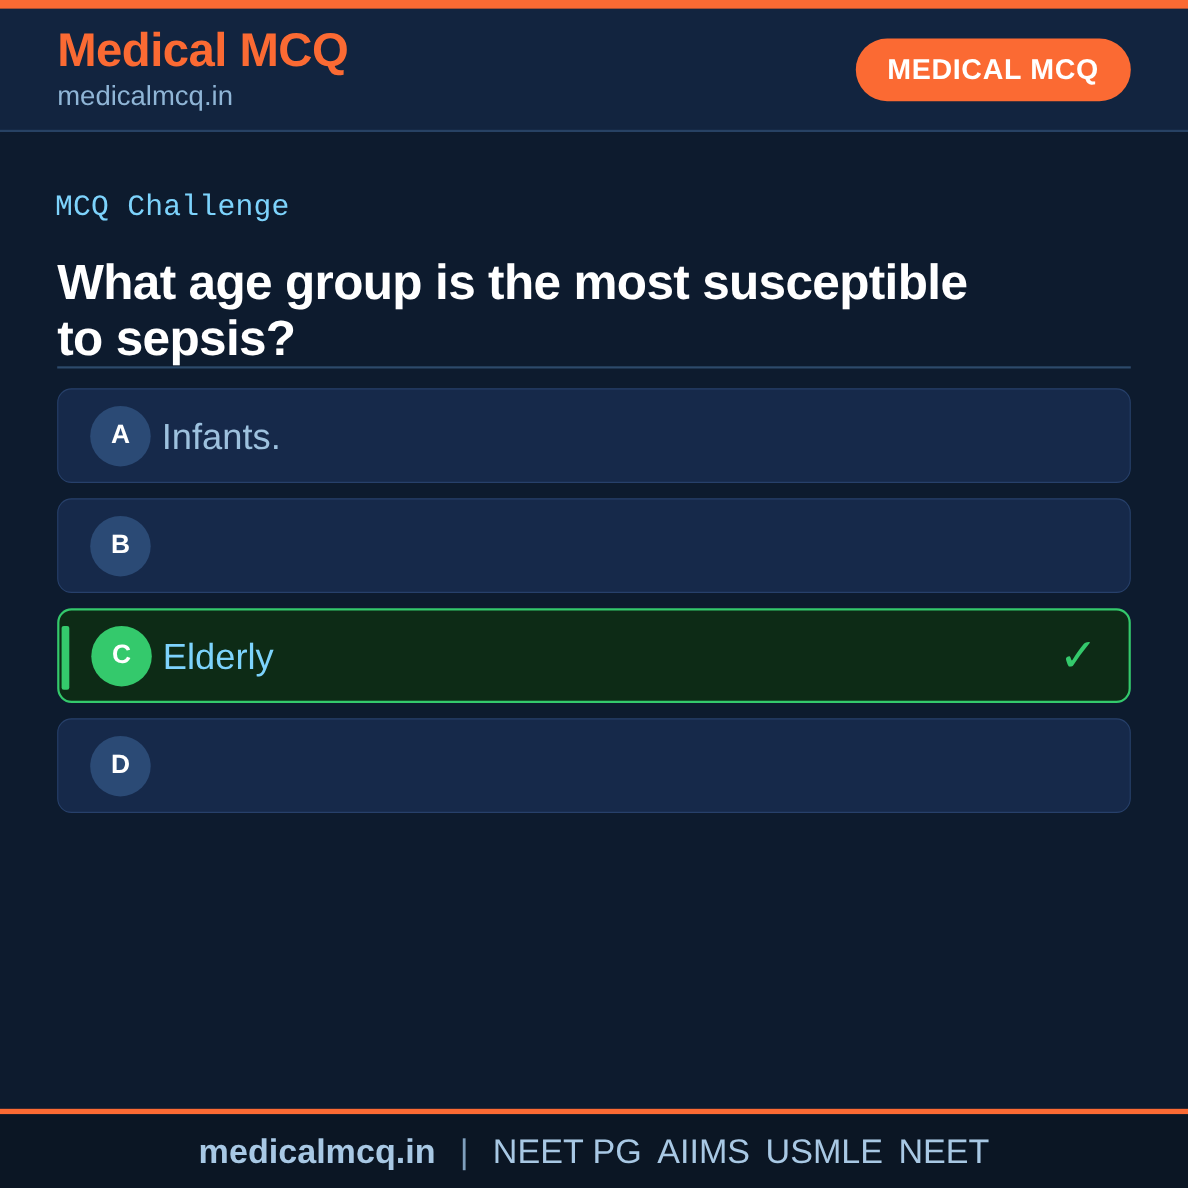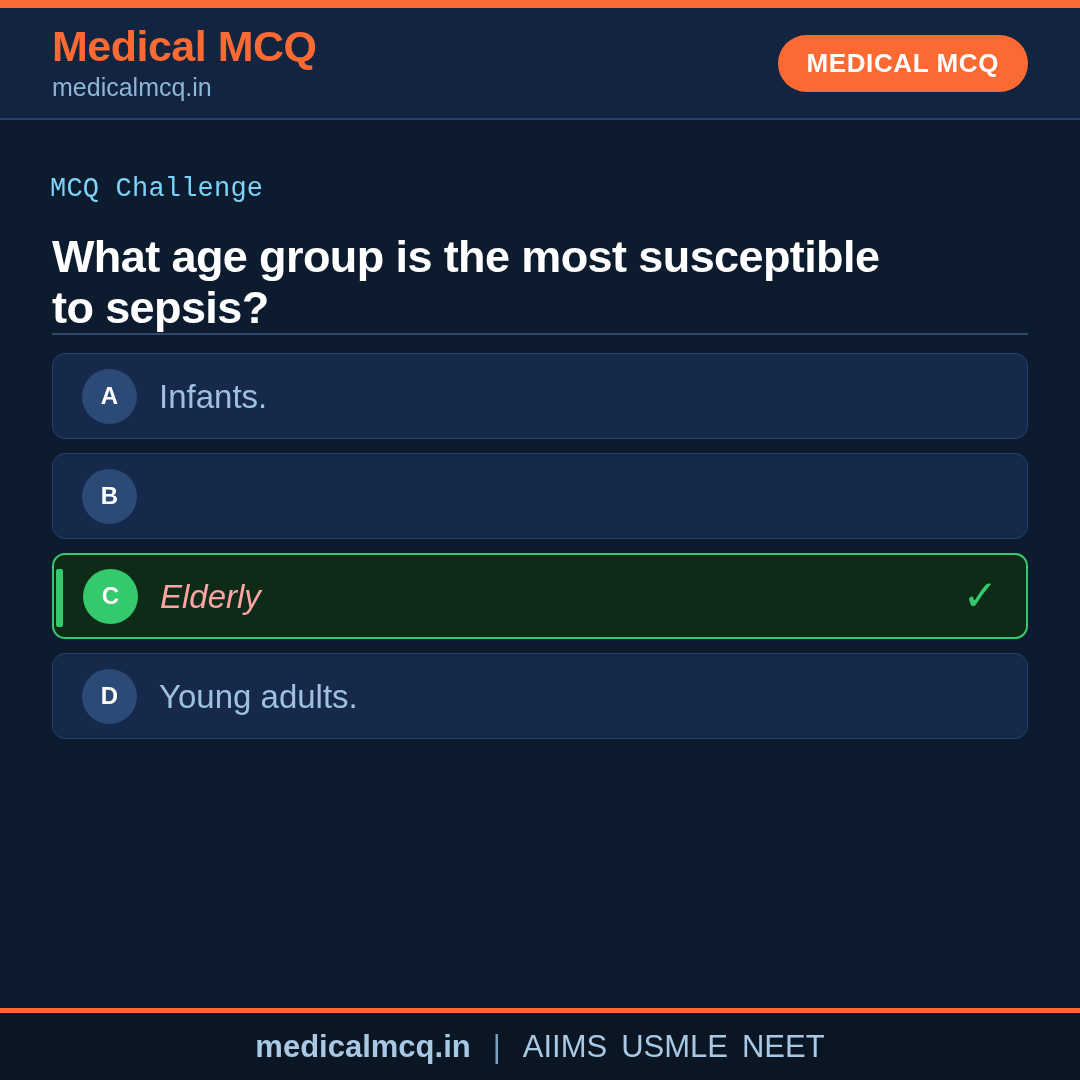--- a/index.html
+++ b/index.html
@@ -157,26 +157,26 @@
     font-size: 24px;
     font-weight: bold;
     display: flex;
     align-items: center;
     justify-content: center;
     flex: 0 0 55px;
   }
   .option.correct .letter { background: #34c96c; }
 
   .option-text {
-    margin-left: 22px;
+    margin-left: 10px;
     color: #9dc1de;
     font-size: 33px;
     line-height: 1;
   }
-  .option.correct .option-text { color: #fca5a5; font-style: italic; }
+  .option.correct .option-text { color: #7dd3fc; }
 
   .check {
     margin-left: auto;
     color: #34c96c;
     font-size: 42px;
     line-height: 1;
     font-weight: normal;
   }
 
   
@@ -248,28 +248,28 @@
   <div class="option correct">
     <div class="accent-bar"></div>
     <div class="letter">C</div>
     <div class="option-text">Elderly</div>
     <div class="check">✓</div>
   </div>
 
   <div class="option">
 
     <div class="letter">D</div>
-    <div class="option-text">Young adults.</div>
   </div>
 
 </div>
 
 <div class="footer-accent"></div>
 
 <div class="footer">
   <div class="footer-inner">
     <span class="footer-site">medicalmcq.in</span>
     <span class="footer-sep">|</span>
+    <span class="footer-exam">NEET PG</span>
     <span class="footer-exam">AIIMS</span>
     <span class="footer-exam">USMLE</span>
     <span class="footer-exam">NEET</span>
   </div>
 </div>
 
 </body></html>

